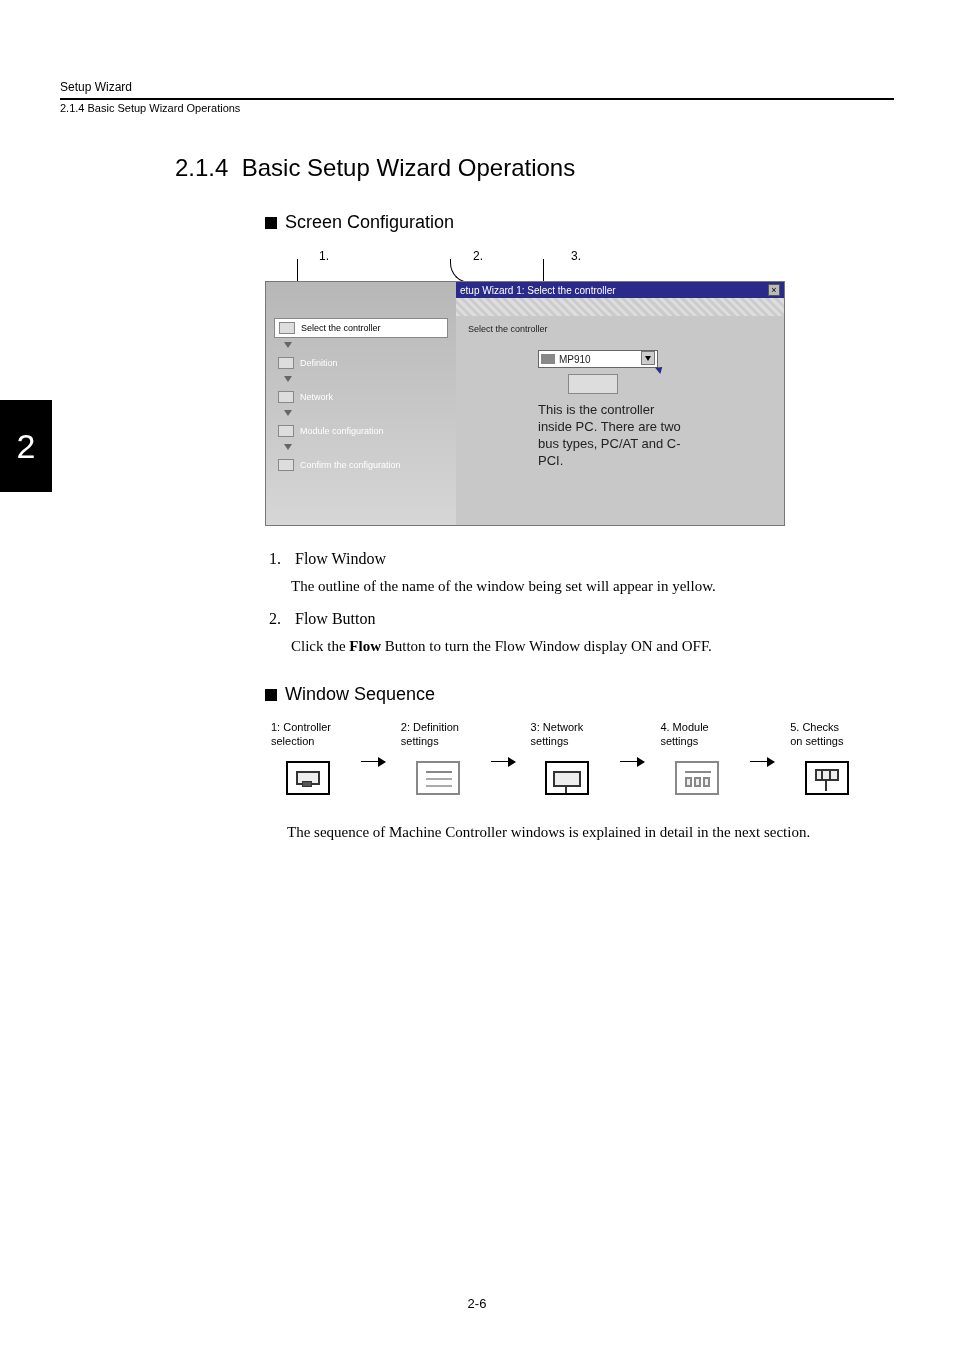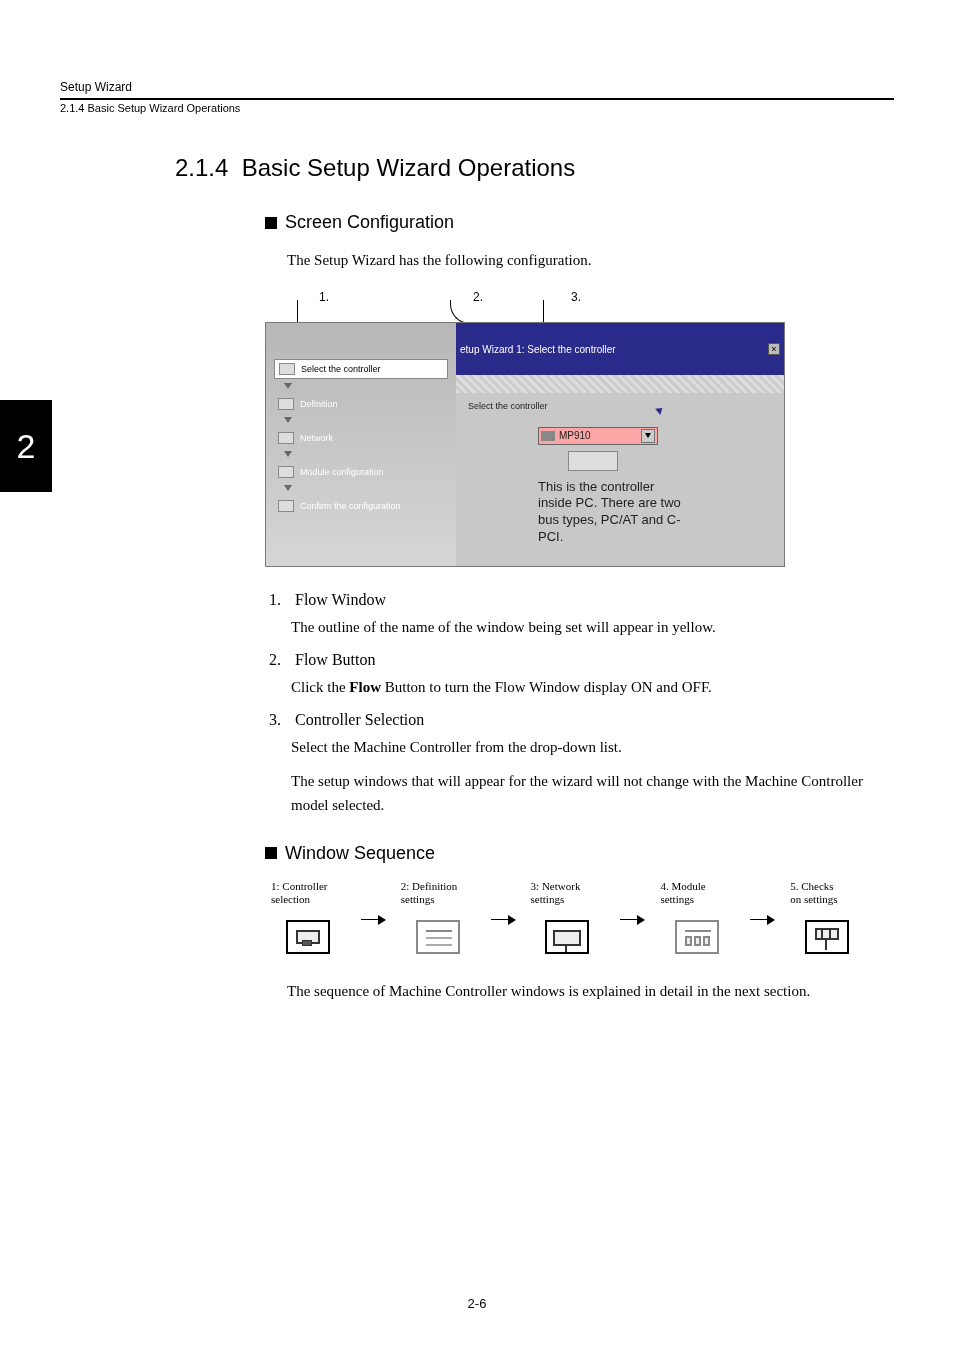--- a/index.html
+++ b/index.html
@@ -116,48 +116,48 @@
   }
   .shot .right {
     flex: 1;
     background: #c8c8c8;
     position: relative;
   }
   .titlebar {
     background: #2a2a8a;
     color: #fff;
     font-size: 10px;
-    padding: 20px 4px;
+    padding: 2px 4px;
     display: flex; justify-content: space-between; align-items: flex-end;
   }
   .closebox { width: 12px; height: 12px; background: #bbb; border: 1px solid #555; color:#000; font-size:9px; line-height:10px; text-align:center;}
   .banner { height: 18px; background: repeating-linear-gradient(45deg,#ddd,#ddd 3px,#ccc 3px,#ccc 6px); }
   .rpanel { padding: 8px 12px; font-size: 10px; color: #222; }
   .rpanel .lbl { margin-bottom: 16px; font-size: 9px; }
   .rpanel .centerbox { margin-left: 70px; }
   .dd {
-    width: 120px; height: 18px; background: #fca5a5; border: 1px solid #666;
-    display: flex; align-items: center; justify-content: space-between; padding: 0 2px;
+    width: 120px; height: 18px; background: #ffffff; border: 1px solid #666;
+    display: flex; justify-content: space-between; padding: 0 2px;
     font-size: 10px; margin-bottom: 6px;
   }
   .dd .arrow { width: 14px; height: 14px; background: #ccc; border: 1px solid #777;
     display:flex; align-items:center; justify-content:center;}
   .dd .arrow::after { content:""; width:0;height:0;border-left:3px solid transparent;border-right:3px solid transparent;border-top:5px solid #000;}
   .imgbox { width: 50px; height: 20px; background: #ddd; border: 1px solid #888; margin: 0 0 8px 30px; }
   .desc { font-size: 13px; line-height: 1.3; width: 150px; }
   .arrow-line { position:absolute; width:0; height:0; border-left:4px solid transparent; border-right:4px solid transparent; border-top:6px solid #2a2a8a; }
   .callout-curve { position:absolute; border-left:1px solid #000; border-bottom:1px solid #000; border-bottom-left-radius: 20px; }
 
   
   .seq {
     display: flex;
     align-items: flex-start;
     gap: 16px;
     margin: 8px 0 20px 6px;
-    font-family: Liberation Serif, serif;
+    font-family: Liberation Sans, sans-serif;
   }
   .seq .step { text-align: left; font-size: 11px; width: 92px; }
   .seq .step .lbls { height: 32px; line-height: 1.25; }
   .seq .step .boxicon {
     width: 44px; height: 34px; border: 2px solid #000; margin: 8px auto 0 auto;
     background: #fff;
     display:flex; align-items:center; justify-content:center;
   }
   .seq .arrowcell { display:flex; align-items:center; height: 80px; }
   .seq .arrowline { width: 24px; height: 1px; background:#000; position:relative; }
@@ -194,21 +194,20 @@
     <h2 class="section-title">
       <span>2.1.4</span>&nbsp;
       <span>Basic Setup Wizard Operations</span>
     </h2>
 
     <div class="subsection">
       <div class="sub-head">
         <span class="sq"></span>
         <span>Screen Configuration</span>
       </div>
-      <p class="para indent">The Setup Wizard has the following configuration.</p>
 
       <div class="shot-wrap indent">
         <div class="callouts">
           <span style="left:54px;">1.</span>
           <span style="left:208px;">2.</span>
           <span style="left:306px;">3.</span>
           <div class="callout-curve" style="left:32px; top:10px; width:28px; height:48px;"></div>
           <div class="callout-curve" style="left:185px; top:10px; width:28px; height:24px;"></div>
           <div class="callout-curve" style="left:278px; top:10px; width:33px; height:66px;"></div>
         </div>
@@ -270,26 +269,20 @@
           <span>Flow Window</span>
           <div class="body">The outline of the name of the window being set will appear in yellow.</div>
         </div>
         <div class="item">
           <span class="num">2.</span>
           <span>Flow Button</span>
           <div class="body">
             <span>Click the </span><b>Flow</b><span> Button to turn the Flow Window display ON and OFF.</span>
           </div>
         </div>
-        <div class="item">
-          <span class="num">3.</span>
-          <span>Controller Selection</span>
-          <div class="body">Select the Machine Controller from the drop-down list.</div>
-          <div class="body" style="margin-top:10px;">The setup windows that will appear for the wizard will not change with the Machine Controller model selected.</div>
-        </div>
       </div>
 
       <div class="sub-head" style="margin-top:26px;">
         <span class="sq"></span>
         <span>Window Sequence</span>
       </div>
 
       <div class="seq indent">
         <div class="step">
           <div class="lbls">

